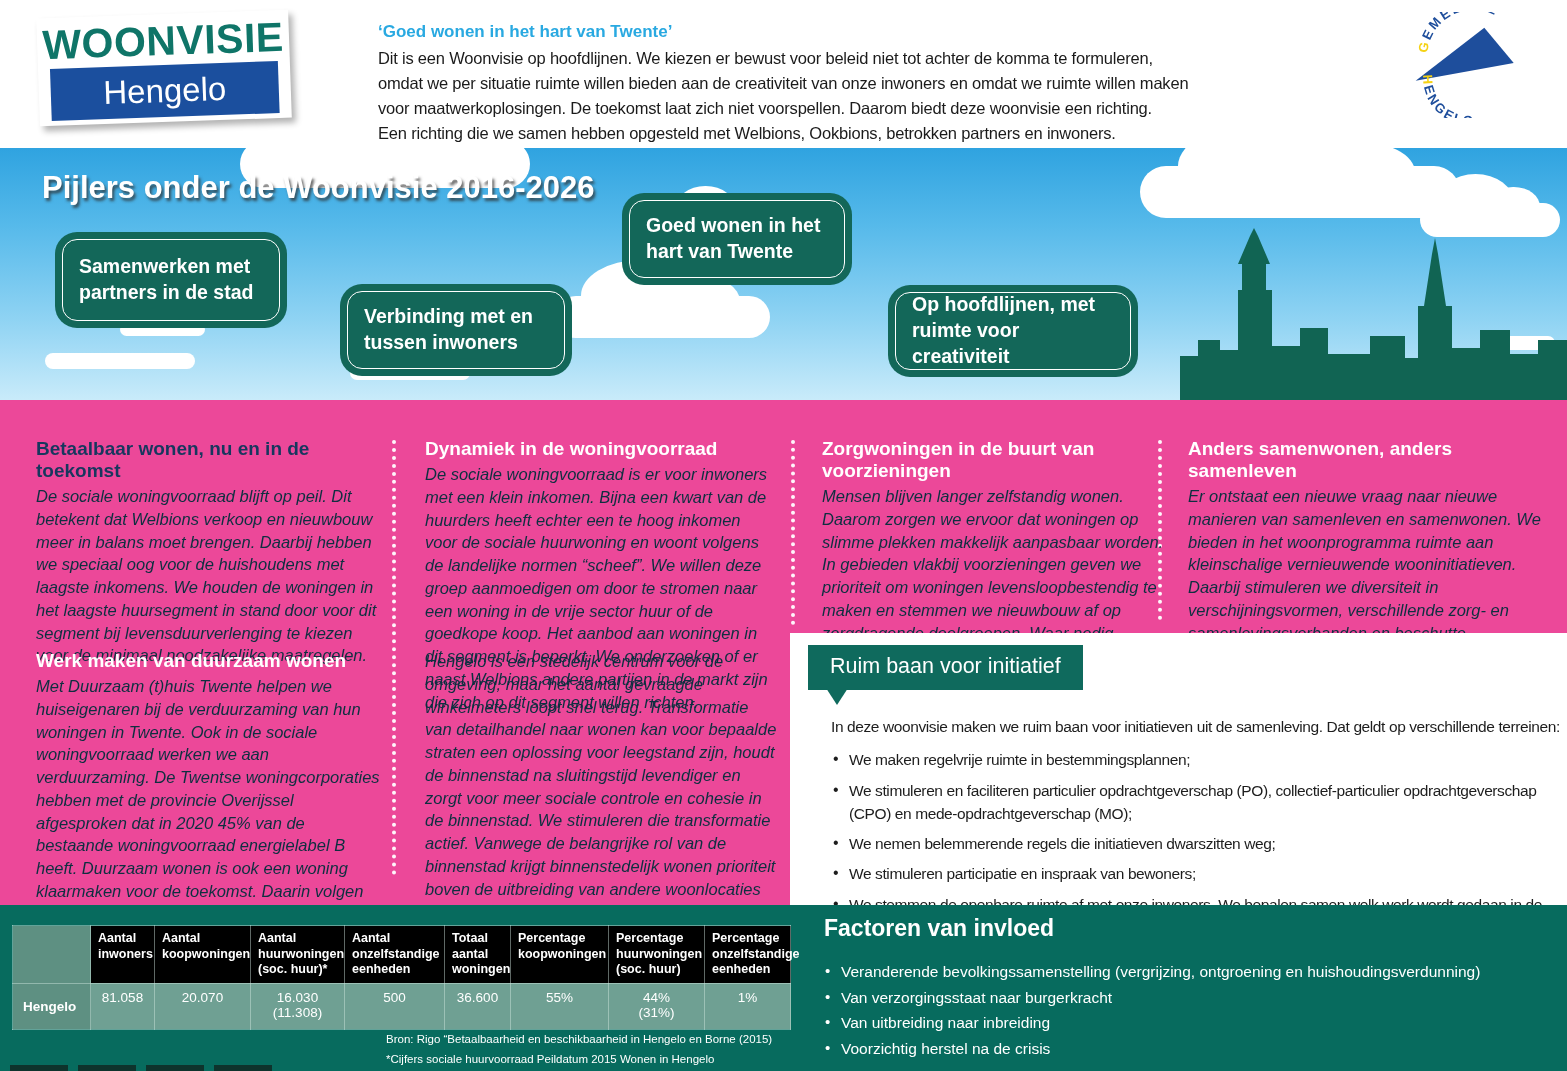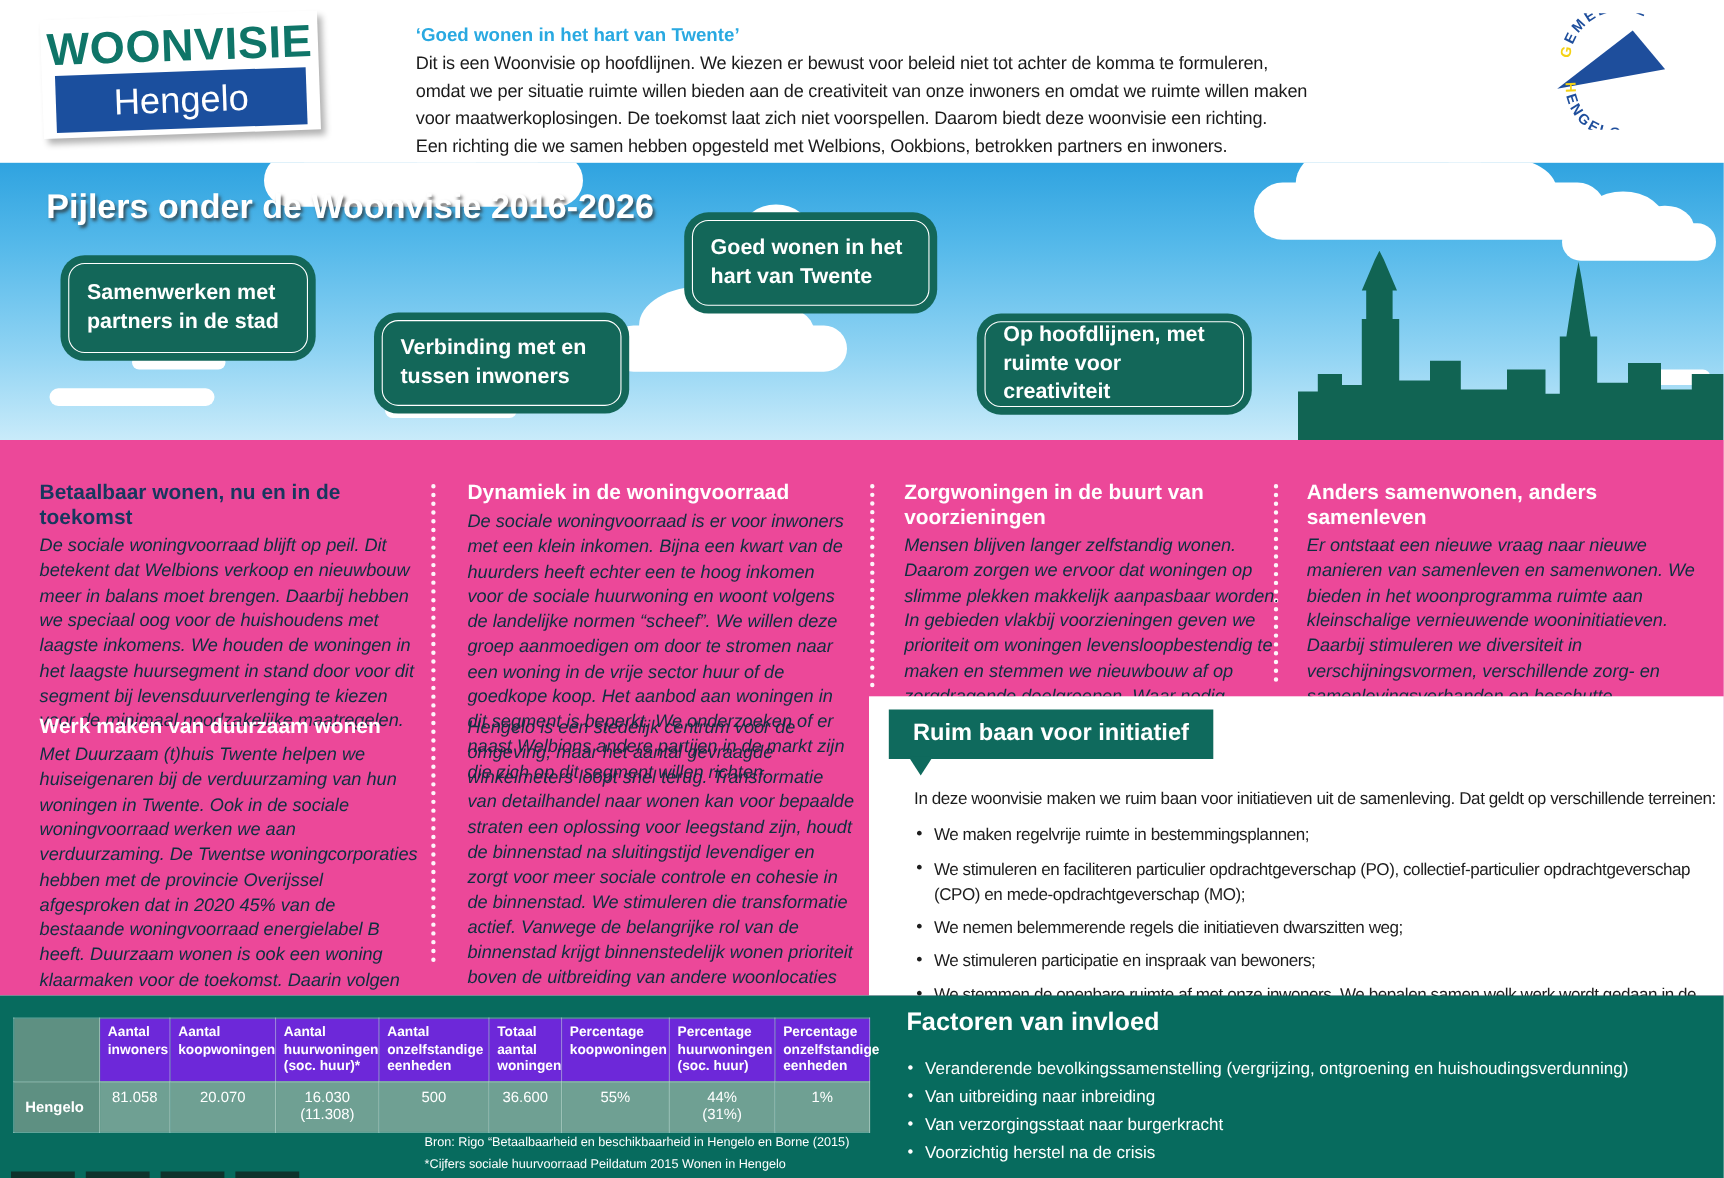--- a/index.html
+++ b/index.html
@@ -37,36 +37,36 @@
   
   .blue{position:absolute;left:0;top:400px;width:1567px;height:505px;background:#ec4899}
   .block{position:absolute}
   .block h4{font-size:19px;font-weight:bold;color:#fff;margin-bottom:3px}
   .block.dark-title h4{color:#17375E}
   .block p{font-style:italic;font-size:16.5px;line-height:1.38;color:#0E2F40}
   .vdots{position:absolute;width:0;border-left:4px dotted rgba(255,255,255,.95)}
 
   
   .initiative{position:absolute;left:790px;top:233px;width:777px;height:272px;background:#fff}
-  .init-header{position:absolute;left:18px;top:12px;background:#0F6A5D;color:#fff;font-weight:bold;
+  .init-header{position:absolute;left:18px;top:12px;background:#0F6A5D;color:#fff;font-weight:normal;
     font-size:21.5px;padding:9px 22px 11px 22px}
   .init-tail{position:absolute;left:36px;top:55px;width:0;height:0;
     border-left:11px solid transparent;border-right:11px solid transparent;border-top:17px solid #0F6A5D}
   .init-body{position:absolute;left:41px;top:82px;width:730px;color:#1d1d1d;font-size:15.5px;
     letter-spacing:-.4px;line-height:1.5}
   .init-body .lead{margin-bottom:10px}
   .init-body ul{list-style:none}
   .init-body li{position:relative;padding-left:18px;margin-bottom:7px}
   .init-body li::before{content:"•";position:absolute;left:2px;top:-1px;font-size:16px}
 
   
   .teal{position:absolute;left:0;top:905px;width:1567px;height:166px;background:#076B5E}
   table.stats{position:absolute;left:12px;top:20px;width:778px;border-collapse:collapse;table-layout:fixed}
   table.stats th,table.stats td{border:1.5px solid rgba(210,232,226,.45);color:#fff;white-space:pre-line}
-  table.stats th{background:#6d28d9;font-size:12.5px;font-weight:bold;text-align:left;
+  table.stats th{background:#000000;font-size:12.5px;font-weight:bold;text-align:left;
     vertical-align:top;padding:5px 4px 5px 7px;height:56px;line-height:1.25}
   table.stats th.corner{background:#5E9082}
   table.stats td{background:#6FA093;font-size:13.5px;text-align:center;vertical-align:top;
     padding:6px 2px;height:46px}
   table.stats td.row-label{background:#5E9082;font-weight:bold;text-align:left;
     padding-left:10px;vertical-align:middle}
   .sources{position:absolute;left:386px;top:125px;width:400px;text-align:left;color:#fff;
     font-size:11.5px;line-height:1.7}
   .factors{position:absolute;left:824px;top:10px;width:730px;color:#fff}
   .factors h3{font-size:23px;font-weight:bold;margin-bottom:21px}
@@ -244,22 +244,22 @@
       </table>
     <div class="sources">
       <div>Bron: Rigo “Betaalbaarheid en beschikbaarheid in Hengelo en Borne (2015)</div>
       <div>*Cijfers sociale huurvoorraad Peildatum 2015 Wonen in Hengelo</div>
     </div>
 
     <div class="factors">
       <h3>Factoren van invloed</h3>
       <ul>
         <li>Veranderende bevolkingssamenstelling (vergrijzing, ontgroening en huishoudingsverdunning)</li>
+        <li>Van verzorgingsstaat naar burgerkracht</li>
         <li>Van uitbreiding naar inbreiding</li>
-        <li>Van verzorgingsstaat naar burgerkracht</li>
         <li>Voorzichtig herstel na de crisis</li>
 
       </ul>
     </div>
 
     <div class="cutbar" style="left:10px"></div>
     <div class="cutbar" style="left:78px"></div>
     <div class="cutbar" style="left:146px"></div>
     <div class="cutbar" style="left:214px"></div>
   </div>

